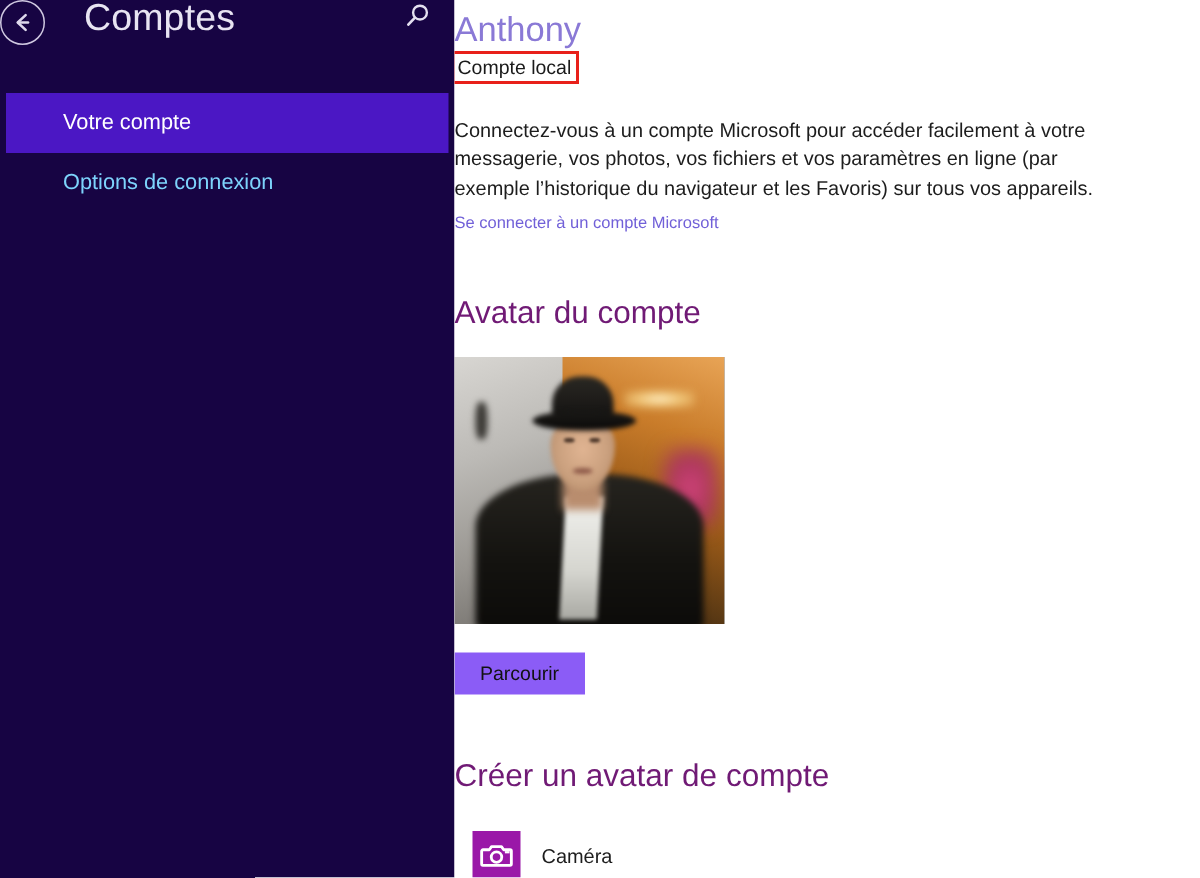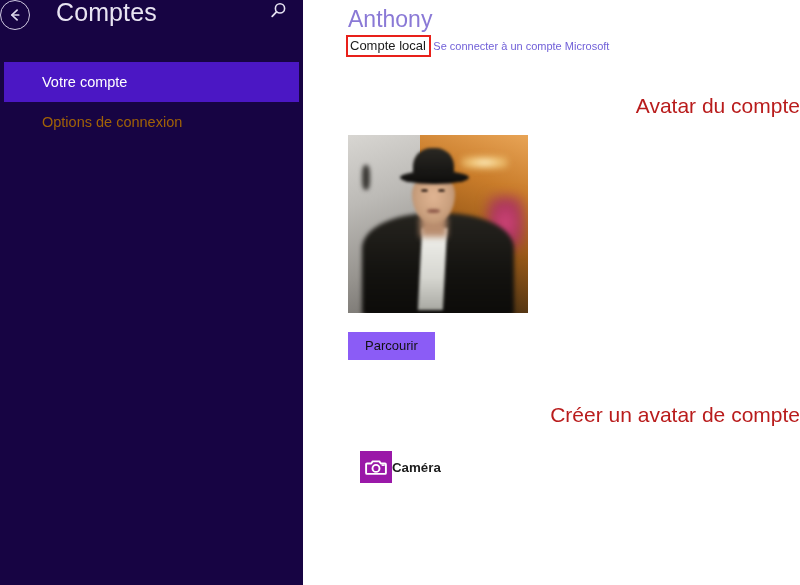--- a/index.html
+++ b/index.html
@@ -79,40 +79,39 @@
     margin: 0;
     padding: 4px;
     list-style: none;
   }
   .nav-item {
     height: 40px;
     display: flex;
     align-items: center;
     padding-left: 38px;
     box-sizing: border-box;
-    color: #a16207;
+    color: #7dd3fc;
     font-size: 14.5px;
     font-weight: 400;
     cursor: pointer;
     white-space: nowrap;
   }
   .nav-item.selected {
     background: #4b17c4;
     color: #ffffff;
   }
   .nav-gap {
     height: 0;
   }
 
   
   .content {
     flex: 1 1 auto;
     height: 585px;
     background: #ffffff;
-    padding-left: 45px;
     padding-top: 6px;
     box-sizing: border-box;
     position: relative;
     overflow: hidden;
   }
   .account-name {
     color: #8a79d6;
     font-size: 23px;
     font-weight: 300;
     line-height: 1.15;
@@ -151,27 +150,26 @@
   .link {
     display: inline-block;
     color: #7160d8;
     font-size: 11px;
     line-height: 19.5px;
     margin-top: 5px;
     text-decoration: none;
     cursor: pointer;
   }
   .section-title {
-    color: #b91c1c;
+    color: #701a75;
     font-size: 21px;
     font-weight: 300;
     margin: 0;
     line-height: 1.2;
     white-space: nowrap;
-    text-align: right;
   }
   .section-avatar {
     margin-top: 36px;
   }
   .section-create {
     margin-top: 42px;
   }
 
   
   .avatar-photo {
@@ -329,24 +327,24 @@
   .app-tile {
     width: 32px;
     height: 32px;
     flex: 0 0 32px;
     margin-left: 12px;
     position: relative;
   }
   .app-tile.camera { background: #9a18a8; }
   .app-tile svg { position: absolute; left: 0; top: 0; }
   .app-label {
+    margin-left: 14px;
     color: #1d1d1d;
     font-size: 13.3px;
     white-space: nowrap;
-    font-weight: bold;
   }
 </style>
 </head>
 <body>
 
 <div id="app">
 
   <div class="sidebar">
 
     <div class="sidebar-header">
@@ -379,20 +377,21 @@
 
   <div class="content">
 
     <h1 class="account-name">Anthony</h1>
 
     <div class="account-type-wrap">
       <span class="account-type">Compte local</span>
       <span class="redbox"></span>
     </div>
 
+    <p class="body-text">Connectez-vous à un compte Microsoft pour accéder facilement à votre messagerie, vos photos, vos fichiers et vos paramètres en ligne (par exemple l’historique du navigateur et les Favoris) sur tous vos appareils.</p>
 
     <a class="link" href="#">Se connecter à un compte Microsoft</a>
 
     <h2 class="section-title section-avatar">Avatar du compte</h2>
 
     <div class="avatar-photo">
       <div class="ph-bg-left"></div>
       <div class="ph-bg-right"></div>
       <div class="ph-lamp"></div>
       <div class="ph-wallthing"></div>

